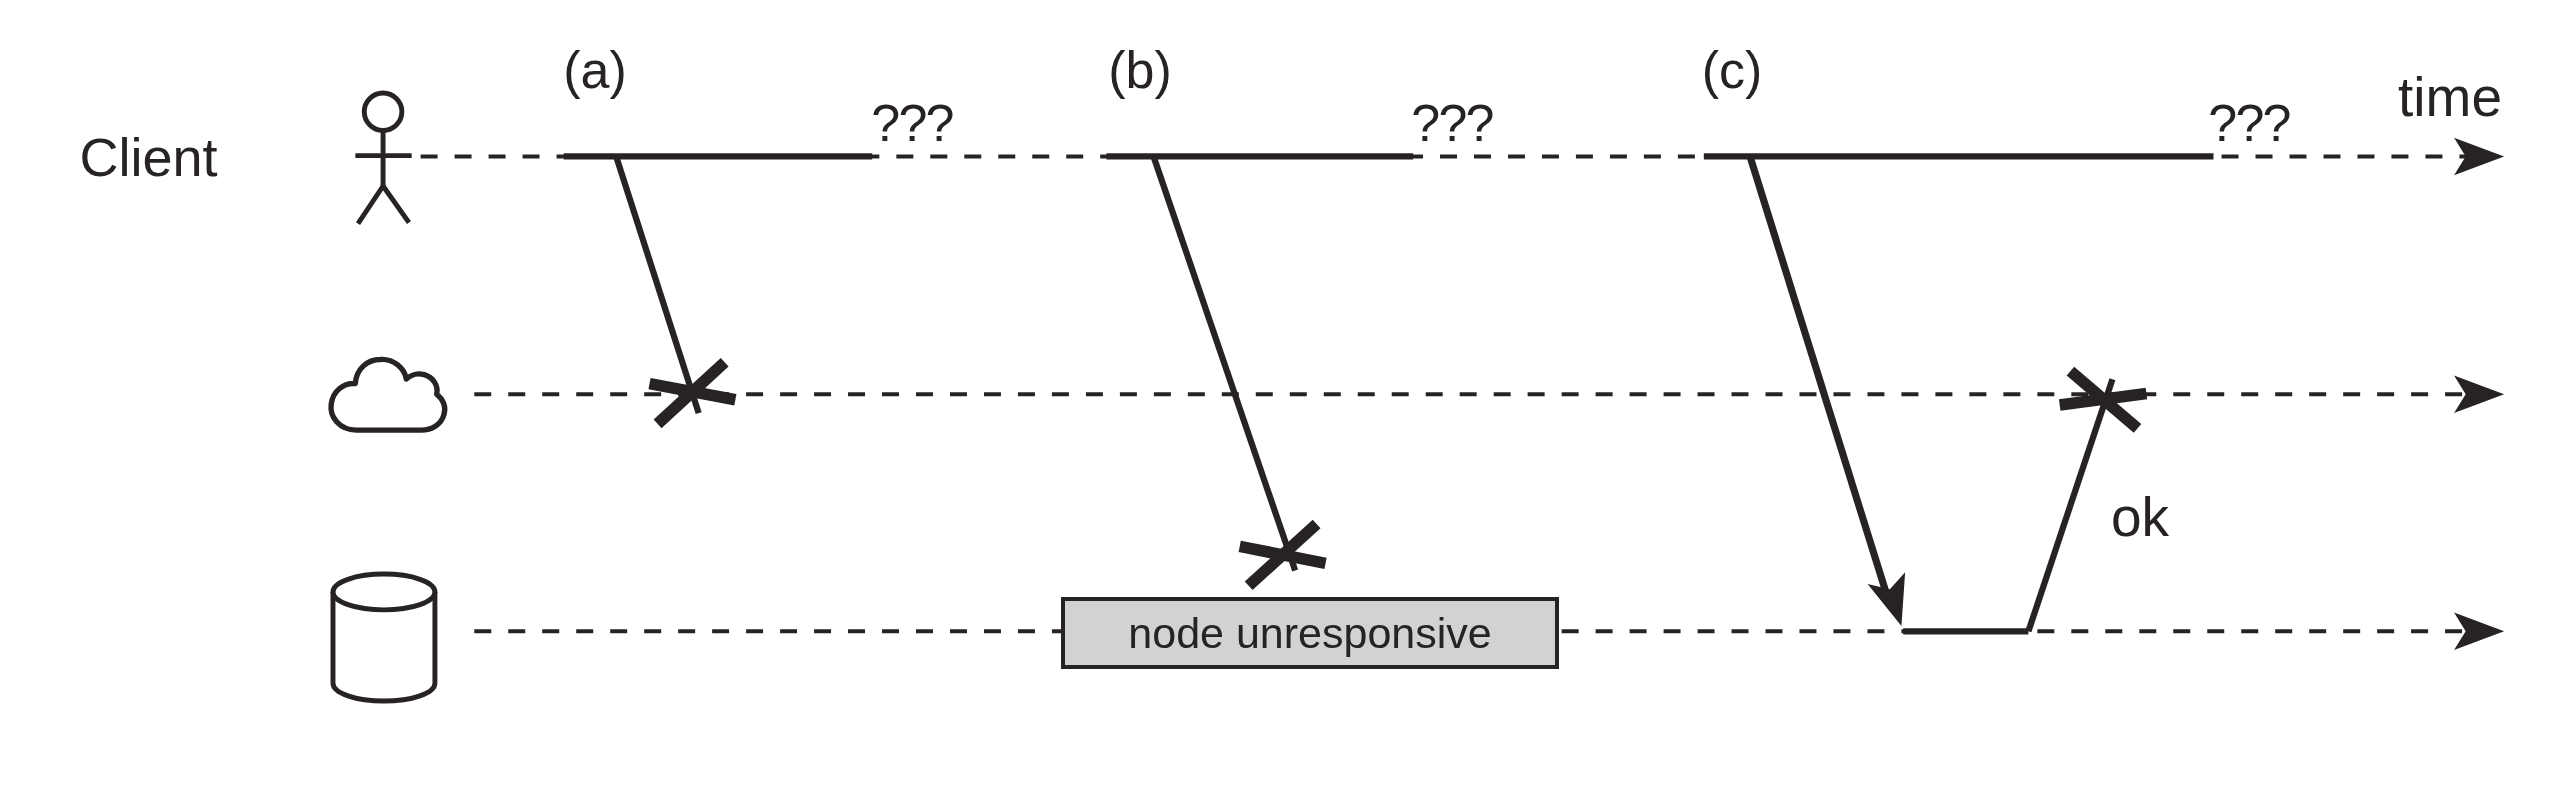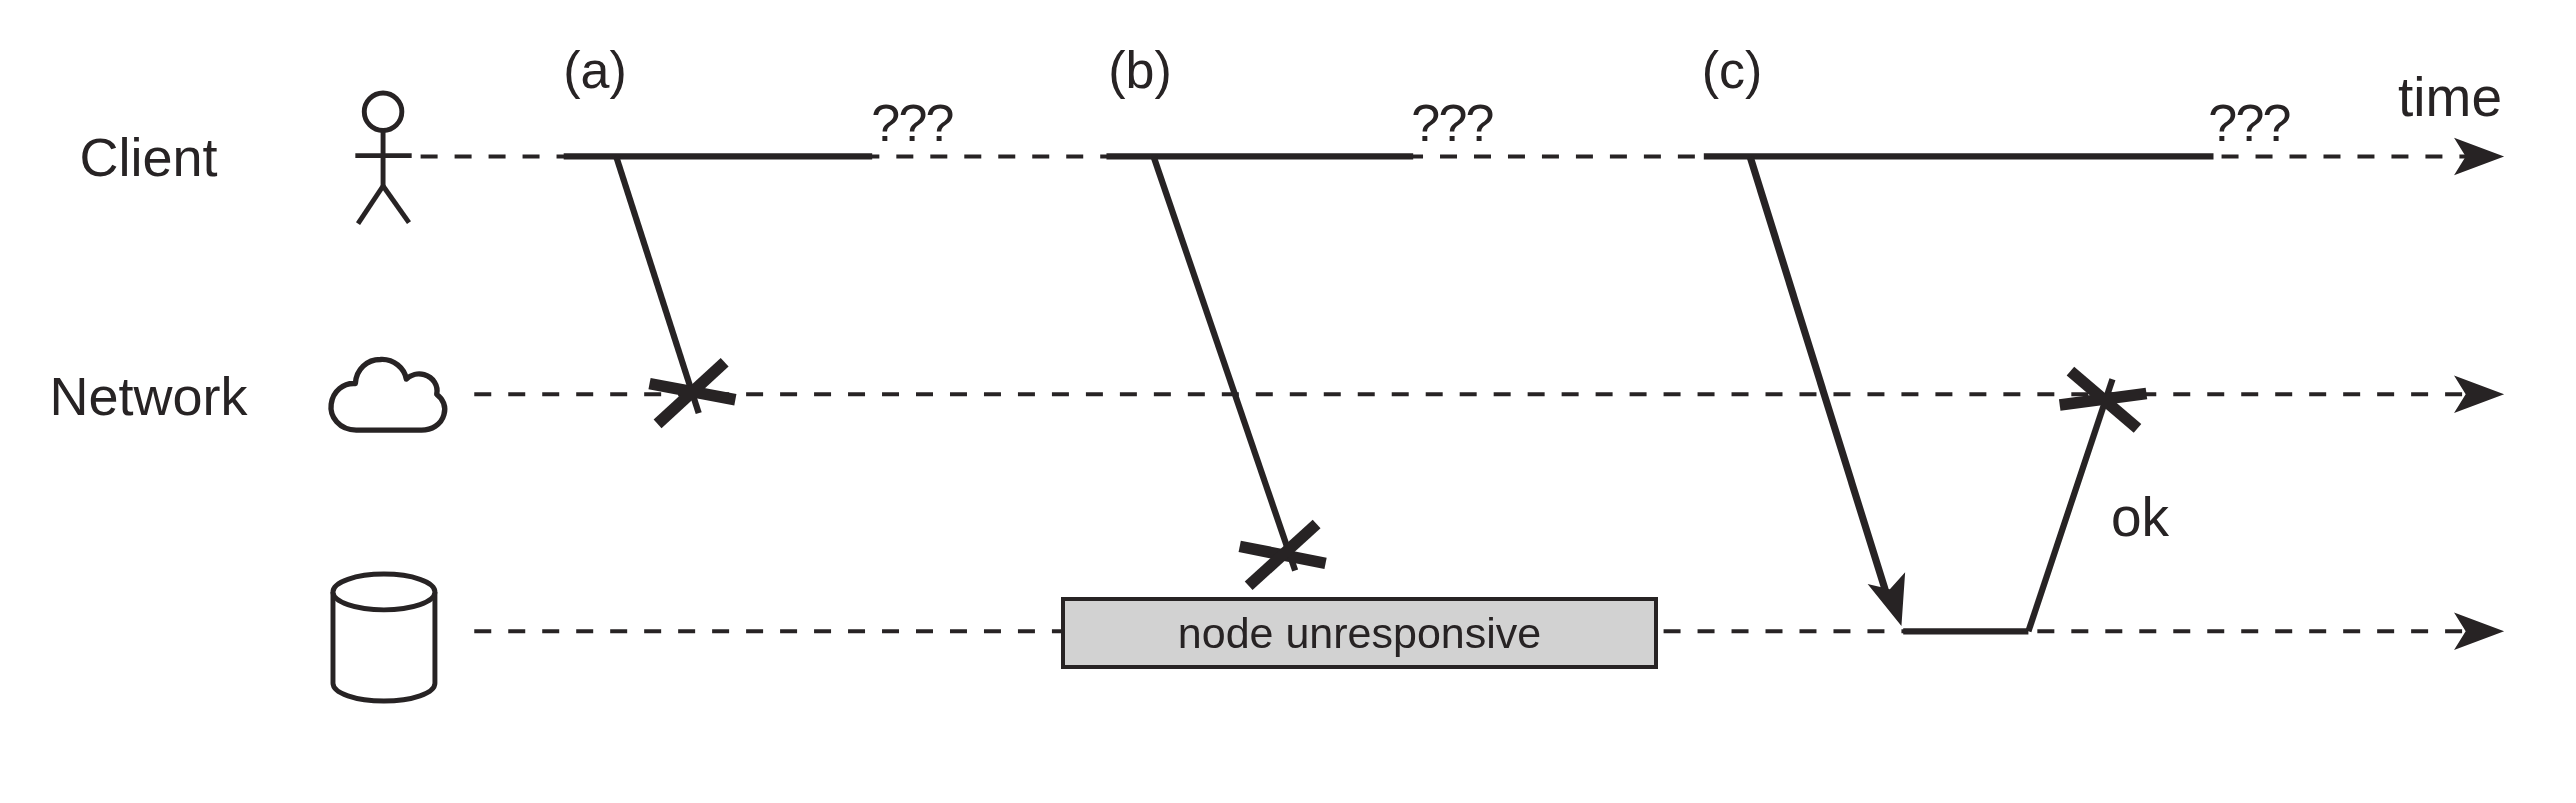--- a/index.html
+++ b/index.html
@@ -52,21 +52,21 @@
     transform: translateY(-50%);
   }
   .ok-label {
     font-size: 55px;
     transform: translate(-50%, -50%);
   }
   .note-box {
     position: absolute;
     left: 1061px;
     top: 597px;
-    width: 597px;
+    width: 498px;
     height: 72px;
     box-sizing: border-box;
     background: #d2d2d2;
     border: 4.5px solid #272324;
     display: flex;
     align-items: center;
     justify-content: center;
     font-size: 43px;
     color: #272324;
   }
@@ -126,21 +126,20 @@
            Z"></path>
 
       <g stroke-width="5.5">
         <path d="M372 662 L372 764 A57 20 0 0 0 486 764 L486 662" fill="#ffffff"></path>
         <ellipse cx="429" cy="662" rx="57" ry="20" fill="#ffffff"></ellipse>
       </g>
     </g>
   </svg>
 
   <div class="lbl row-label" style="top:157px">Client</div>
-  <div class="lbl row-label" style="top:396px">Network</div>
 
   <div class="lbl scenario-label" style="left:595px;  top:70px">(a)</div>
   <div class="lbl scenario-label" style="left:1140px; top:70px">(b)</div>
   <div class="lbl scenario-label" style="left:1732px; top:70px">(c)</div>
 
   <div class="lbl question-label" style="left:912px; top:123px">???</div>
   <div class="lbl question-label" style="left:1452px; top:123px">???</div>
   <div class="lbl question-label" style="left:2249px; top:123px">???</div>
 
   <div class="lbl time-label">time</div>

